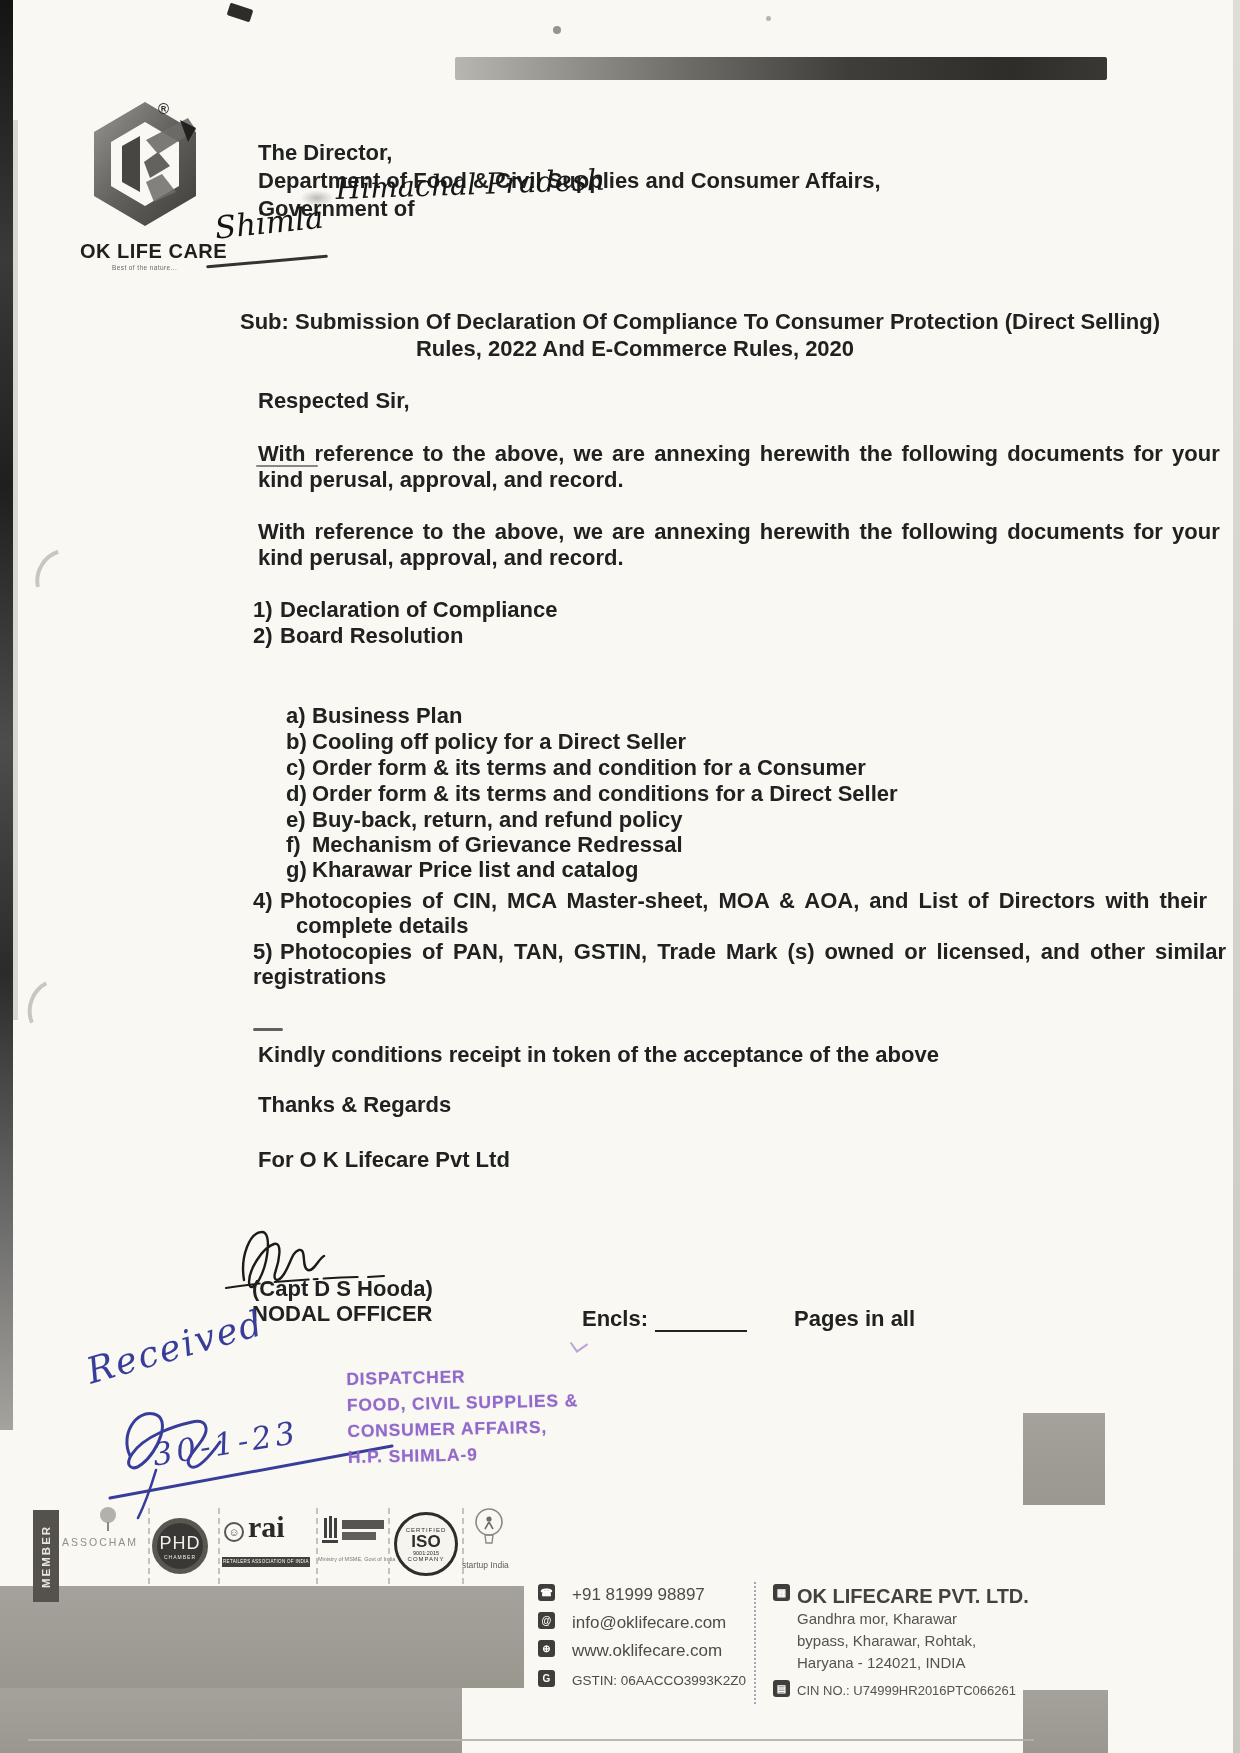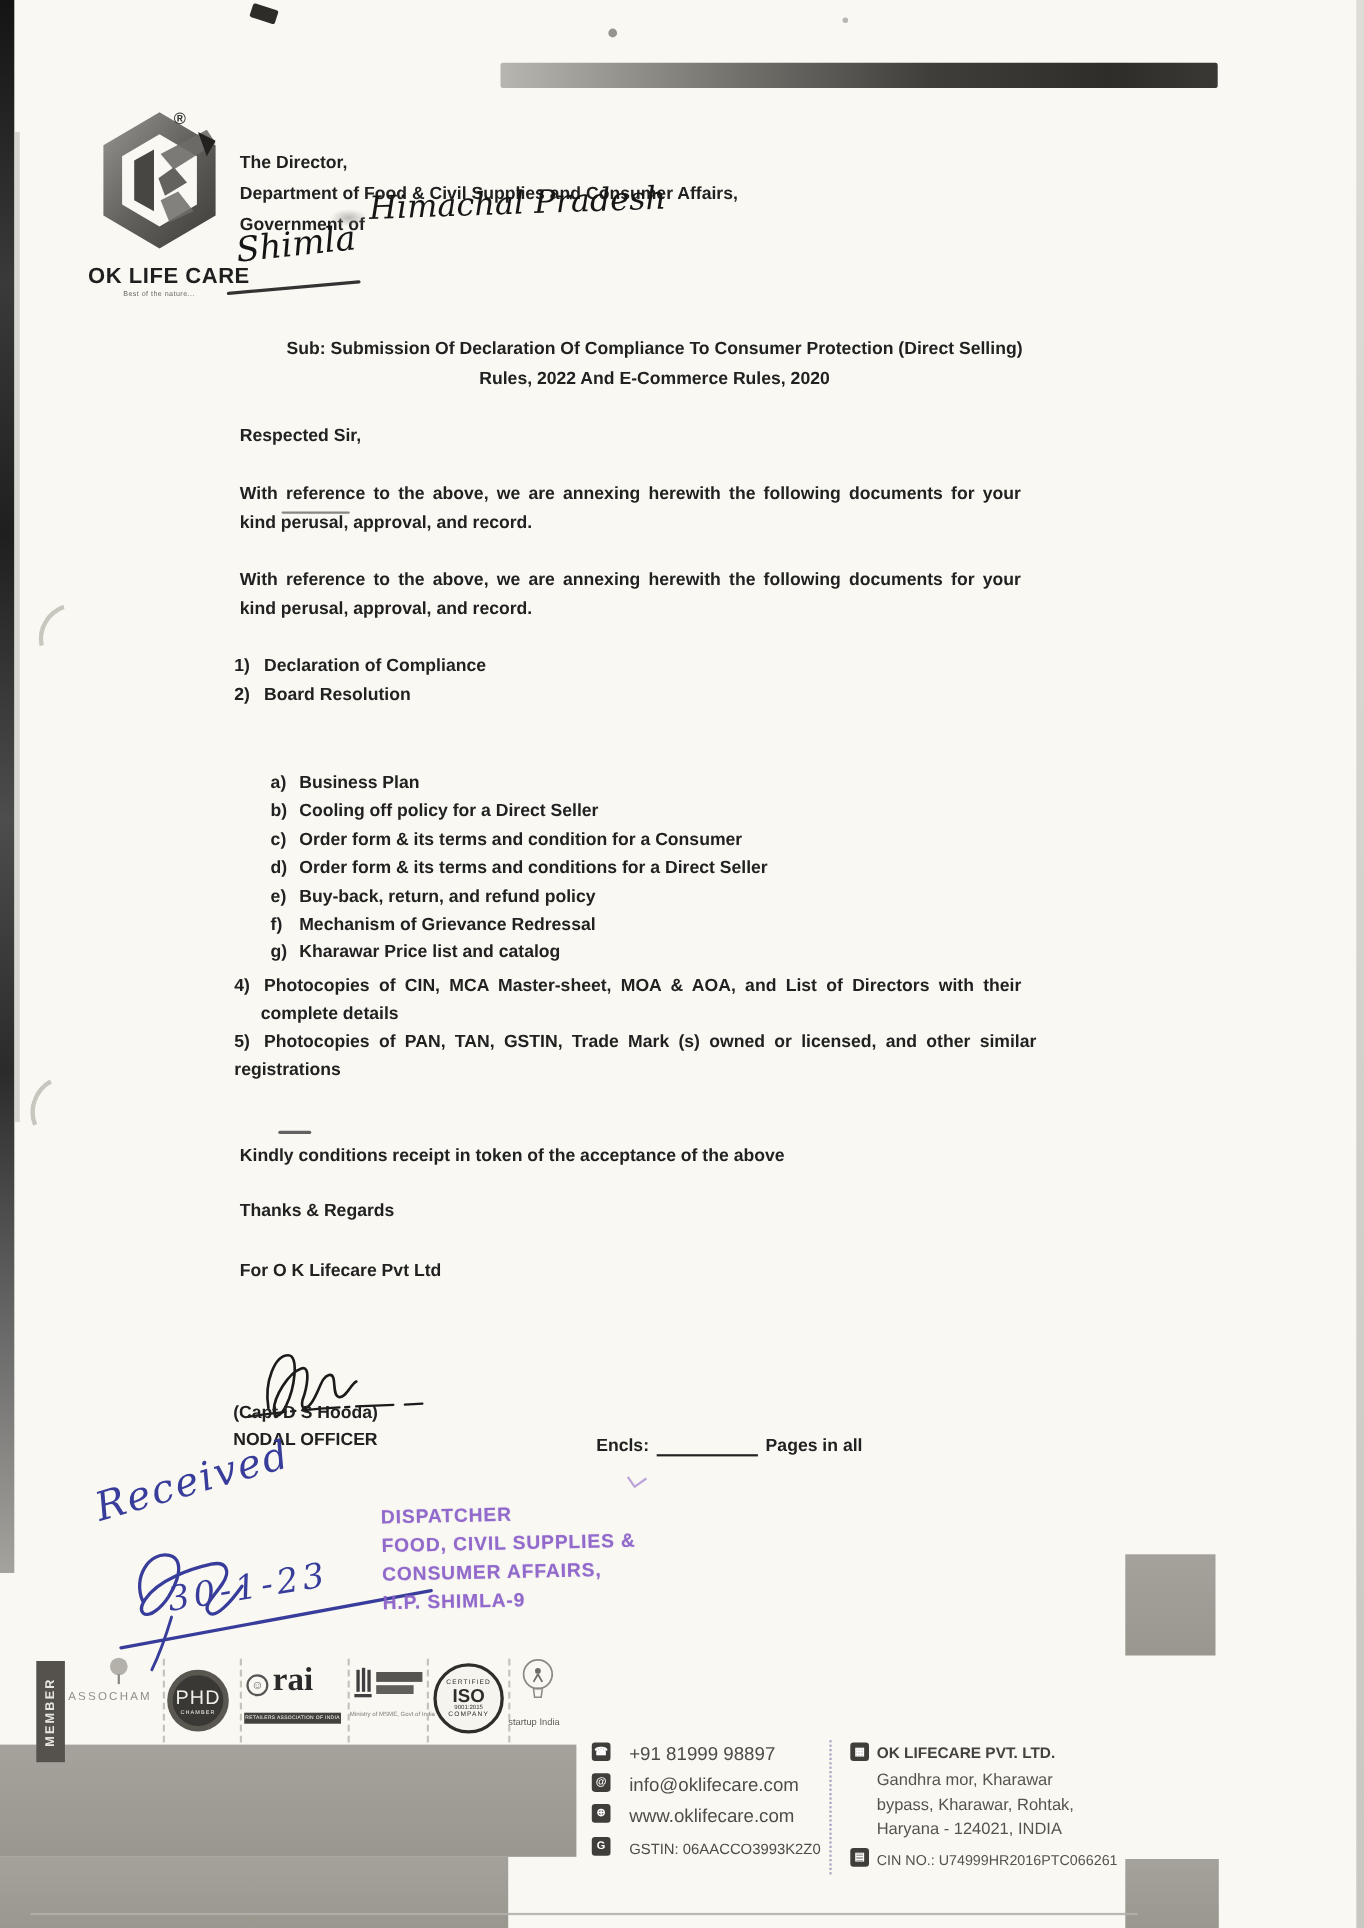--- a/index.html
+++ b/index.html
@@ -1,19 +1,19 @@
 <!DOCTYPE html>
 <html><head>
 <meta charset="utf-8">
 <style>
   html,body{margin:0;padding:0;background:#e8e6e0;}
   #page{position:relative;width:1240px;height:1753px;margin:0 auto;overflow:hidden;
         background:#f9f8f2;font-family:"Liberation Sans",sans-serif;}
   .abs{position:absolute;}
-  .doc{font-weight:700;font-size:16px;color:#212121;white-space:nowrap;}
+  .doc{font-weight:700;font-size:22px;color:#212121;white-space:nowrap;margin-left:40px;}
   .num{display:inline-block;width:27px;}
   .snum{display:inline-block;width:26px;}
   .hand{font-family:"DejaVu Serif",serif;font-style:italic;white-space:nowrap;}
   .blue{color:#383d9b;}
   .stamp-line{font-weight:700;font-size:17.5px;letter-spacing:.8px;line-height:26px;
               color:rgba(138,95,200,.88);text-shadow:0 0 1px rgba(138,95,200,.45);
               transform-origin:left top;white-space:nowrap;font-family:"Liberation Sans",sans-serif;}
   .icon-sq{width:17px;height:17px;border-radius:3px;background:#403e3a;color:#fff;
            font-size:10px;line-height:17px;text-align:center;font-weight:700;}
   .contact-txt{font-size:17px;color:#4e4c48;white-space:nowrap;}
@@ -109,21 +109,21 @@
   </div>
   <div class="abs doc" style="left:246px;top:832px">
     <span class="snum">f)</span><span>Mechanism of Grievance Redressal</span>
   </div>
   <div class="abs doc" style="left:246px;top:857px">
     <span class="snum">g)</span><span>Kharawar Price list and catalog</span>
   </div>
 
   <div class="abs doc" style="left:213px;top:888px">4)</div>
   <div class="abs doc" style="left:240px;top:888px;word-spacing:4px;">Photocopies of CIN, MCA Master-sheet, MOA &amp; AOA, and List of Directors with their</div>
-  <div class="abs doc" style="left:237px;top:913px">complete details</div>
+  <div class="abs doc" style="left:256px;top:913px">complete details</div>
 
   <div class="abs doc" style="left:213px;top:939px">5)</div>
   <div class="abs doc" style="left:240px;top:939px;word-spacing:4px;">Photocopies of PAN, TAN, GSTIN, Trade Mark (s) owned or licensed, and other similar</div>
   <div class="abs doc" style="left:213px;top:964px">registrations</div>
 
   <div class="abs" style="left:253px;top:1028px;width:30px;height:3px;background:#2f2f2f;border-radius:2px;opacity:.75;"></div>
   <div class="abs doc" style="left:218px;top:1042px">Kindly conditions receipt in token of the acceptance of the above</div>
   <div class="abs doc" style="left:218px;top:1092px">Thanks &amp; Regards</div>
   <div class="abs doc" style="left:218px;top:1147px">For  O K Lifecare Pvt Ltd</div>
 
@@ -224,21 +224,21 @@
 
   <div class="abs icon-sq" style="left:538px;top:1640px;">⊕</div>
   <div class="abs contact-txt" style="left:572px;top:1641px;">www.oklifecare.com</div>
 
   <div class="abs icon-sq" style="left:538px;top:1670px;">G</div>
   <div class="abs contact-txt" style="left:572px;top:1673px;font-size:13.5px;">GSTIN: 06AACCO3993K2Z0</div>
 
   <div class="abs" style="left:754px;top:1582px;height:122px;border-left:2px dotted #a6a2c2;"></div>
 
   <div class="abs icon-sq" style="left:773px;top:1584px;">▦</div>
-  <div class="abs" style="left:797px;top:1585px;font-size:14px;font-weight:700;color:#44423e;white-space:nowrap;">OK LIFECARE PVT. LTD.</div>
+  <div class="abs" style="left:797px;top:1585px;font-size:20px;font-weight:700;color:#44423e;white-space:nowrap;">OK LIFECARE PVT. LTD.</div>
   <div class="abs addr" style="left:797px;top:1610px;">Gandhra mor, Kharawar</div>
   <div class="abs addr" style="left:797px;top:1632px;">bypass, Kharawar, Rohtak,</div>
   <div class="abs addr" style="left:797px;top:1654px;">Haryana - 124021, INDIA</div>
   <div class="abs icon-sq" style="left:773px;top:1680px;">▤</div>
   <div class="abs addr" style="left:797px;top:1683px;font-size:13px;">CIN NO.: U74999HR2016PTC066261</div>
 
   <div class="abs" style="left:28px;top:1739px;width:1006px;height:2px;background:#b2b0ab;opacity:.9;"></div>
 
 </div>
 

